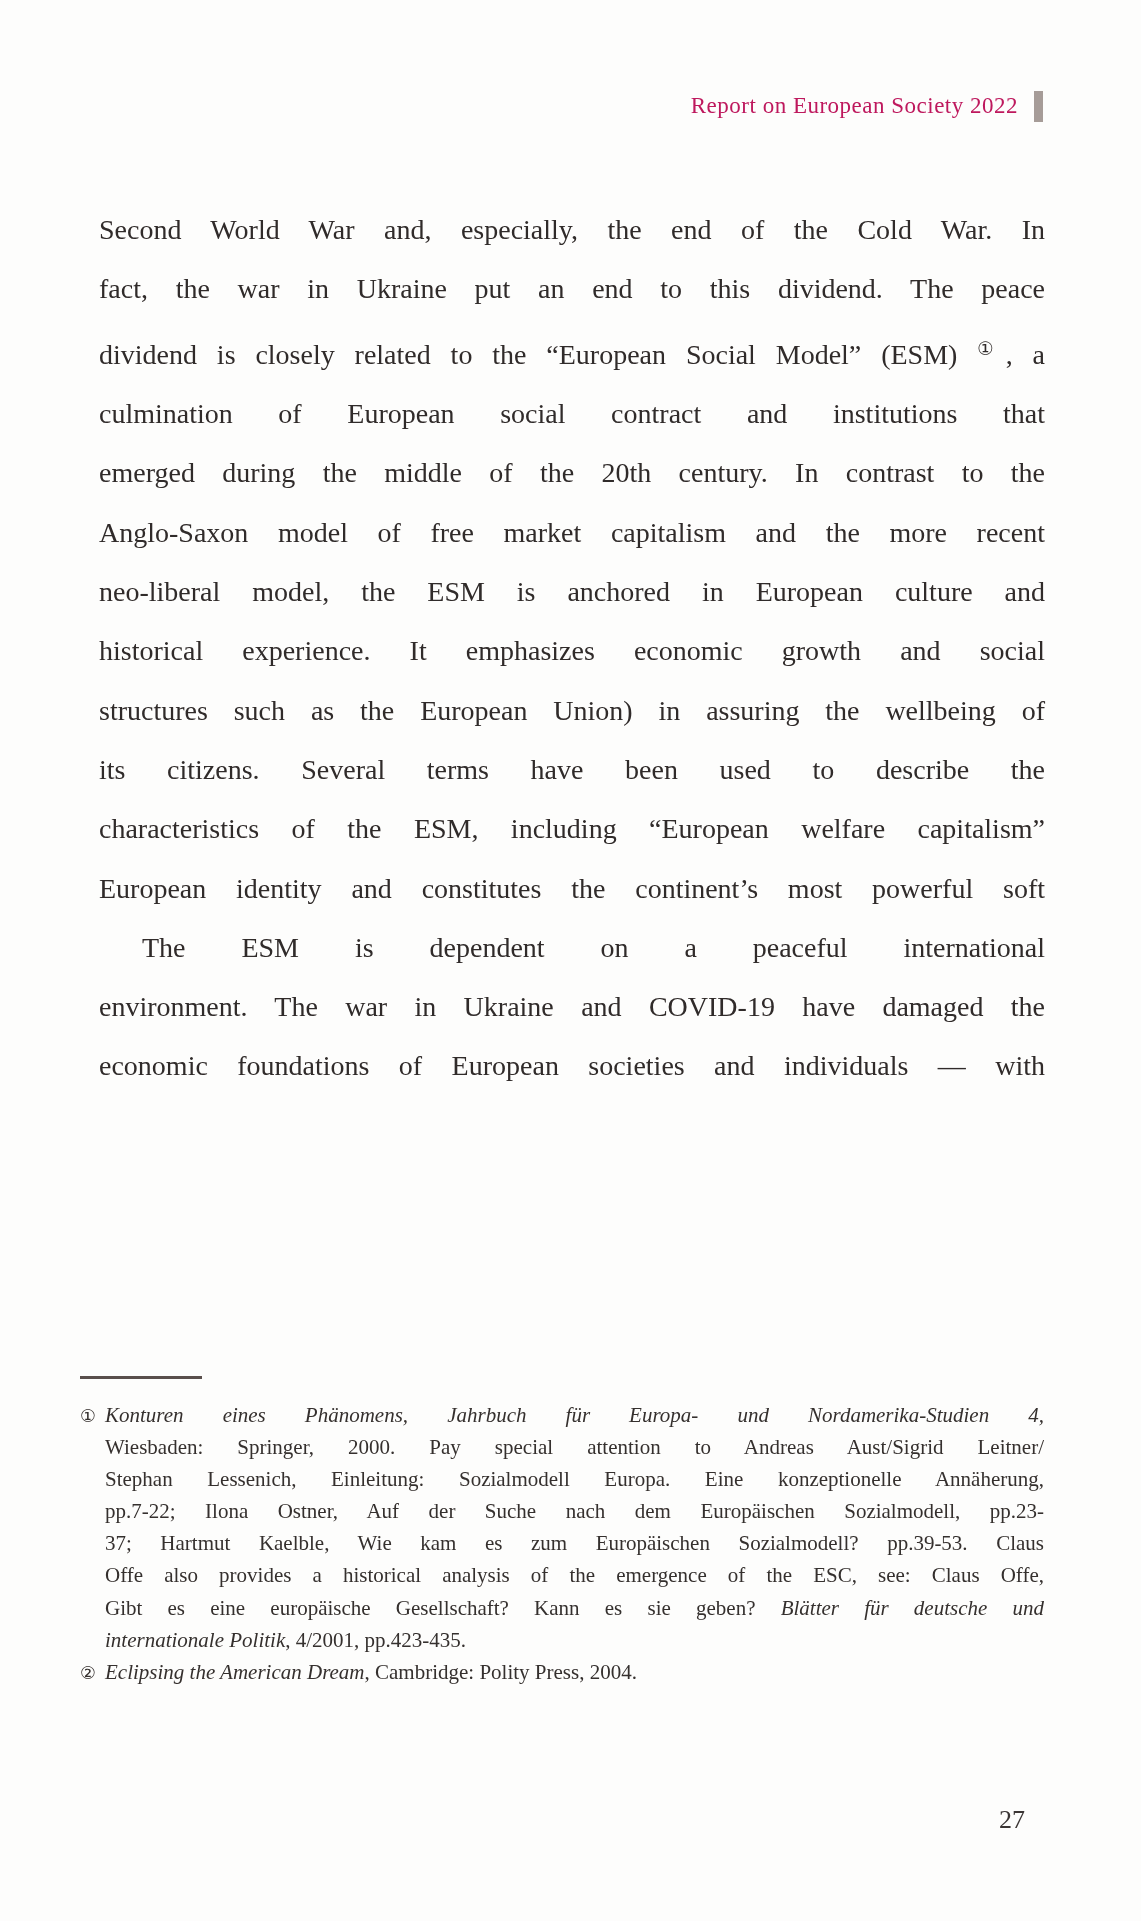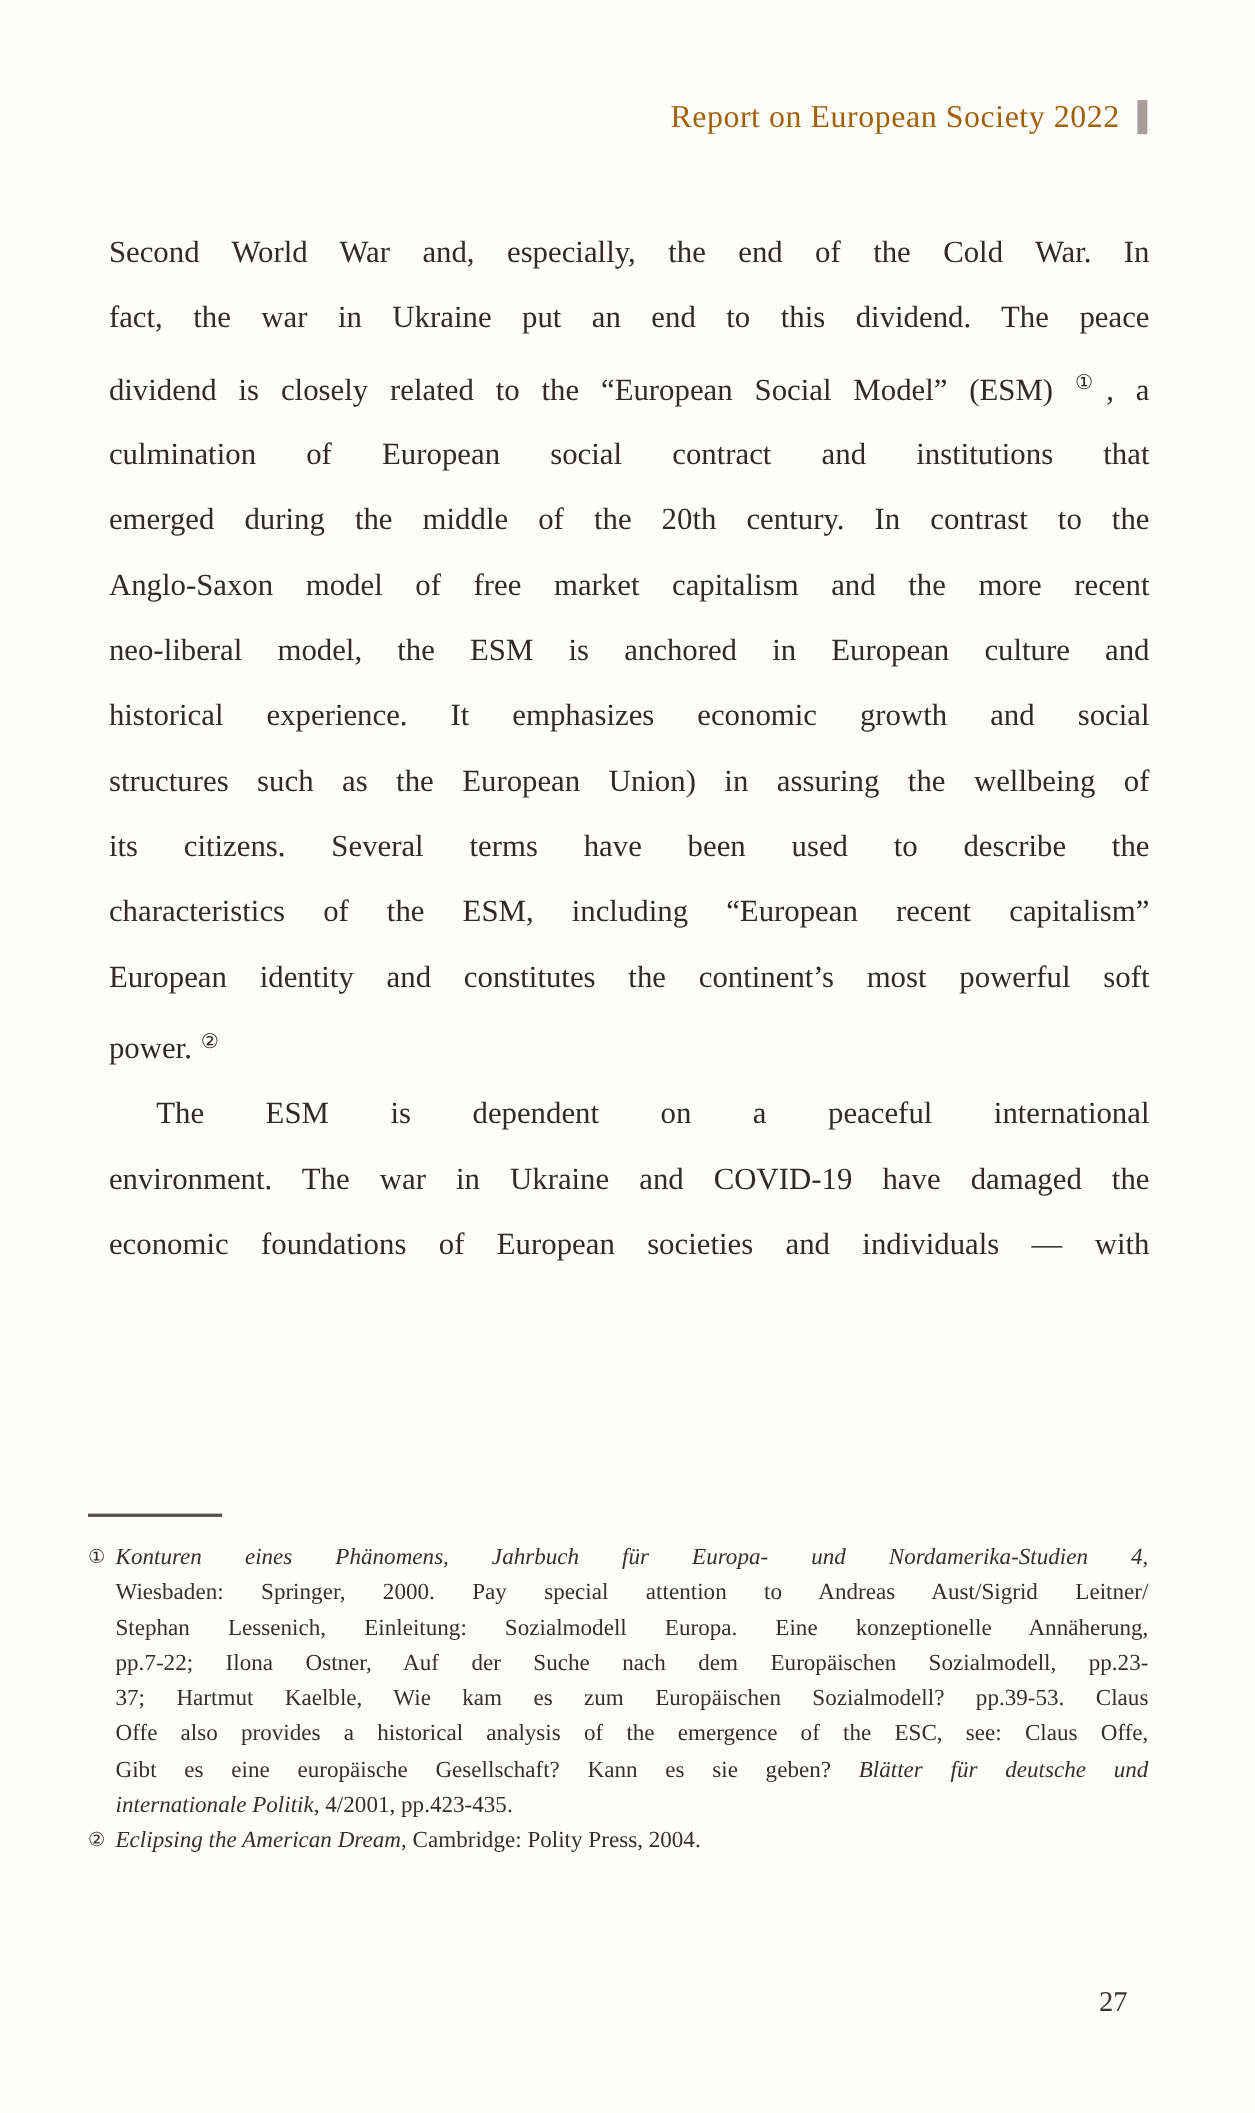--- a/index.html
+++ b/index.html
@@ -17,24 +17,24 @@
   
   .running-head {
     position: absolute;
     top: 88px;
     right: 98px;
     display: flex;
     align-items: center;
     gap: 16px;
   }
   .rh-text {
-    font-size: 29px;
+    font-size: 23px;
     line-height: 36px;
     letter-spacing: 0.5px;
-    color: #a16207;
+    color: #be185d;
     white-space: nowrap;
   }
   .rh-bar {
     width: 9px;
     height: 31px;
     background: #a69c98;
   }
 
   
   .body-text {
@@ -119,23 +119,22 @@
     <div class="bline">Second World War and, especially, the end of the Cold War. In</div>
     <div class="bline">fact, the war in Ukraine put an end to this dividend. The peace</div>
     <div class="bline"><span>dividend is closely related to the “European Social Model” (ESM) </span><span class="sup">①</span><span>, a</span></div>
     <div class="bline">culmination of European social contract and institutions that</div>
     <div class="bline">emerged during the middle of the 20th century. In contrast to the</div>
     <div class="bline">Anglo-Saxon model of free market capitalism and the more recent</div>
     <div class="bline">neo-liberal model, the ESM is anchored in European culture and</div>
     <div class="bline">historical experience. It emphasizes economic growth and social</div>
     <div class="bline">structures such as the European Union) in assuring the wellbeing of</div>
     <div class="bline">its citizens. Several terms have been used to describe the</div>
-    <div class="bline">characteristics of the ESM, including “European recent capitalism”</div>
+    <div class="bline">characteristics of the ESM, including “European welfare capitalism”</div>
     <div class="bline">European identity and constitutes the continent’s most powerful soft</div>
-    <div class="bline nj"><span>power. </span><span class="sup">②</span></div>
     <div class="bline indent">The ESM is dependent on a peaceful international</div>
     <div class="bline">environment. The war in Ukraine and COVID-19 have damaged the</div>
     <div class="bline">economic foundations of European societies and individuals — with</div>
   </main>
 
   <div class="fn-sep"></div>
 
   <section class="footnotes">
 
     <div class="fn">

